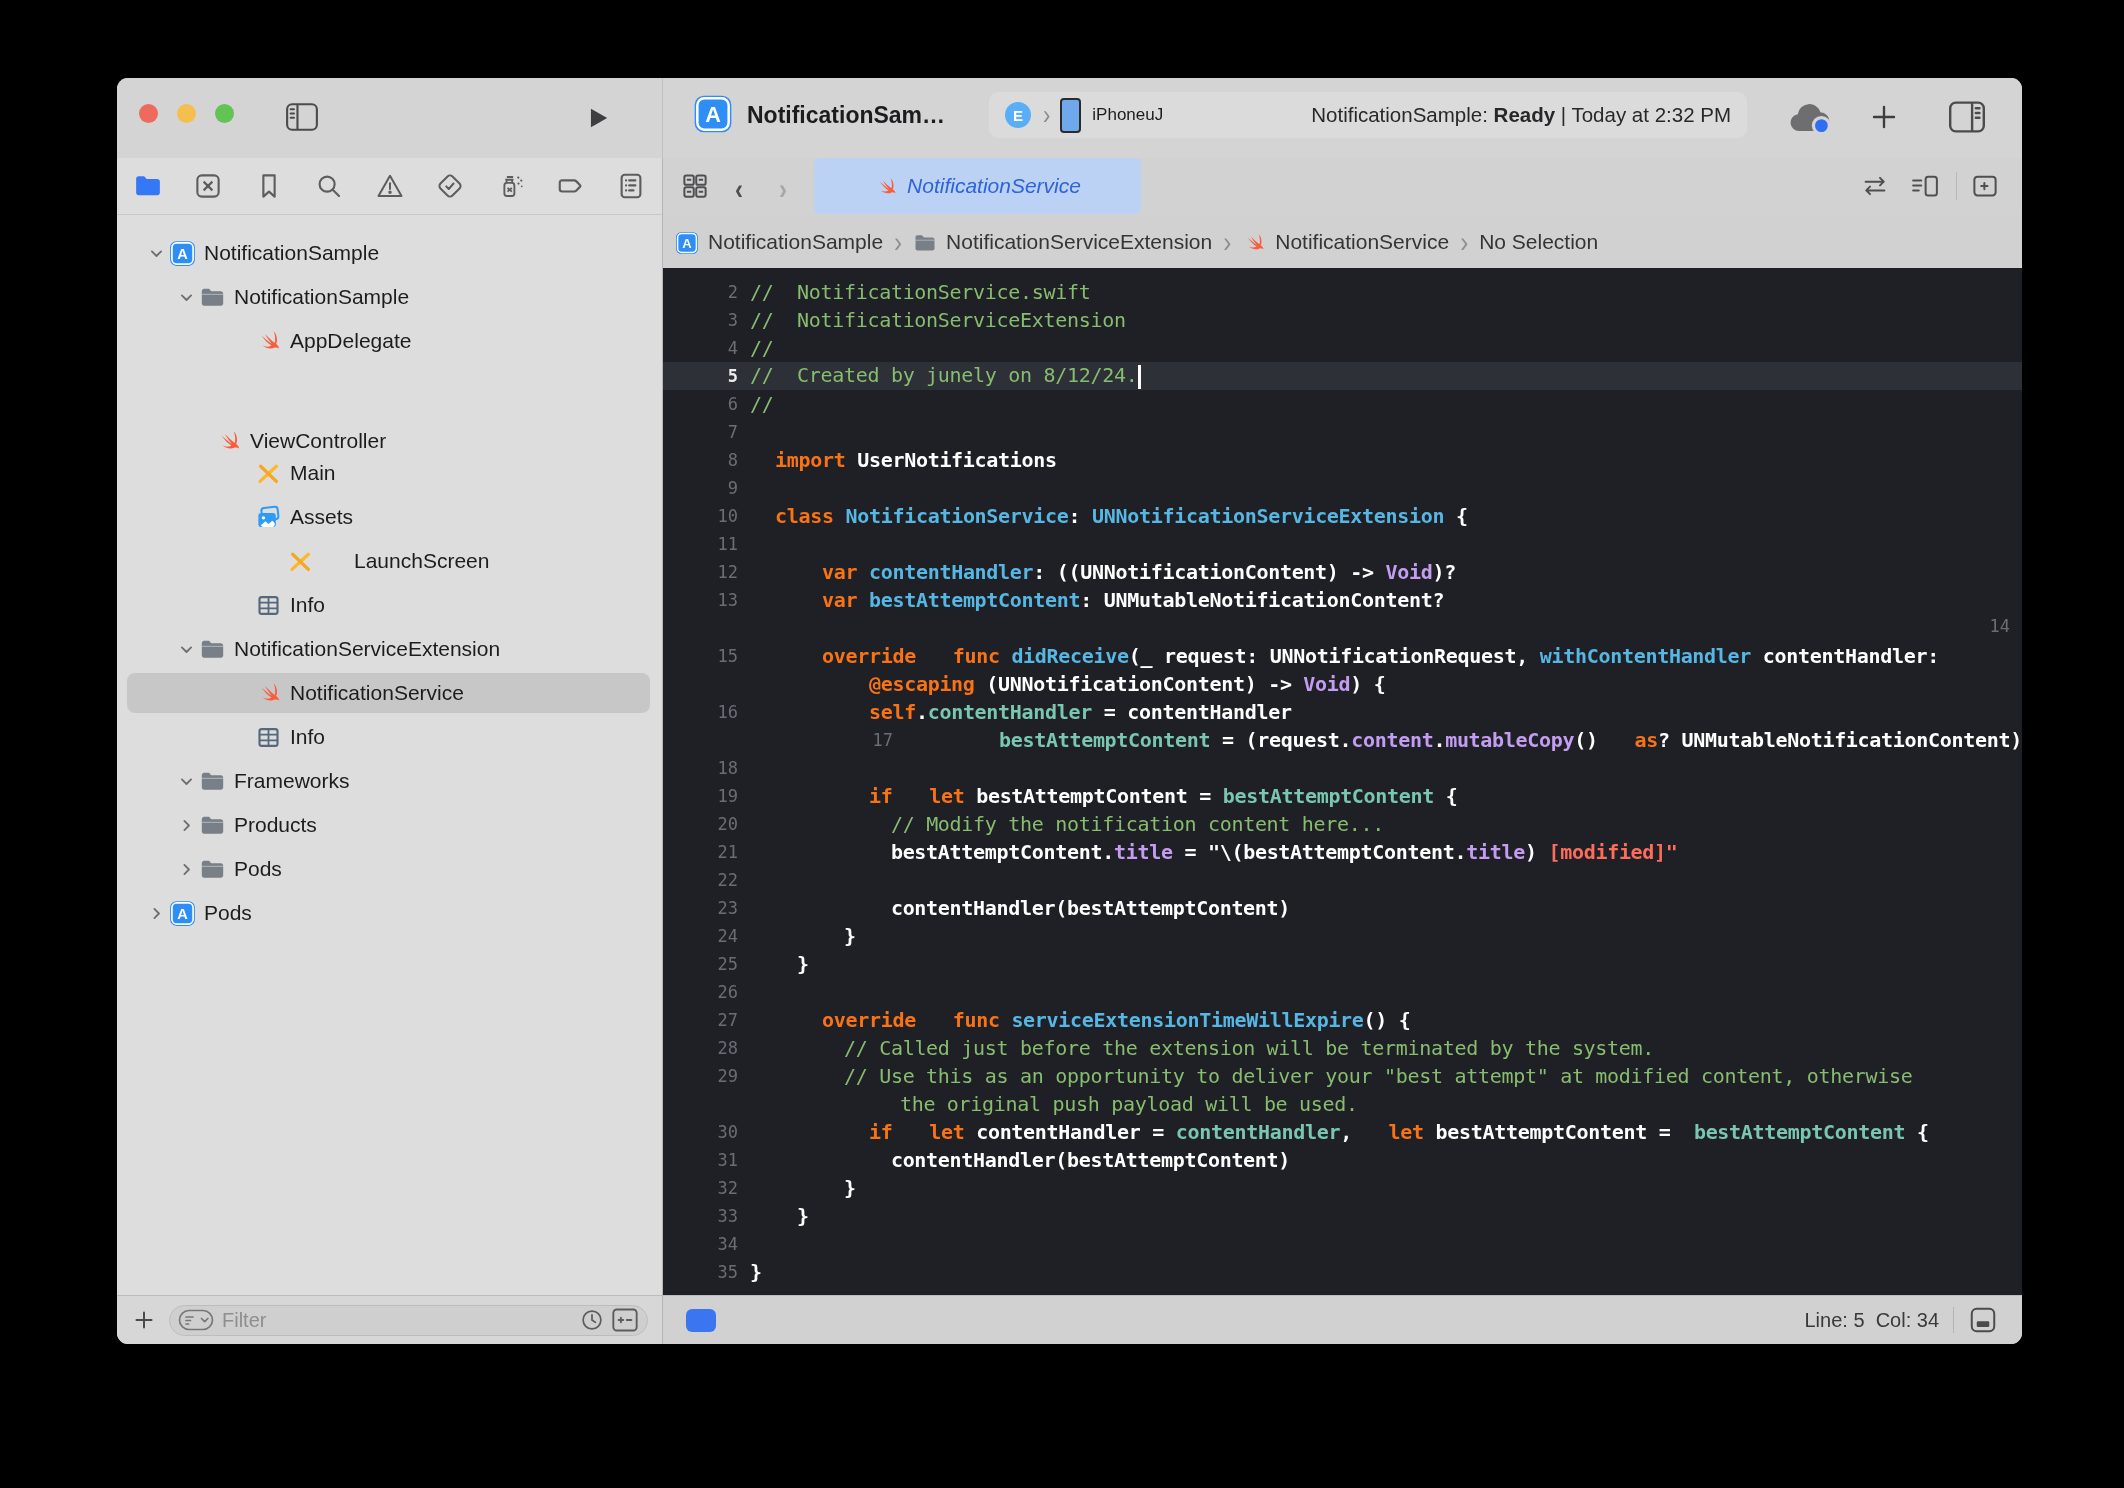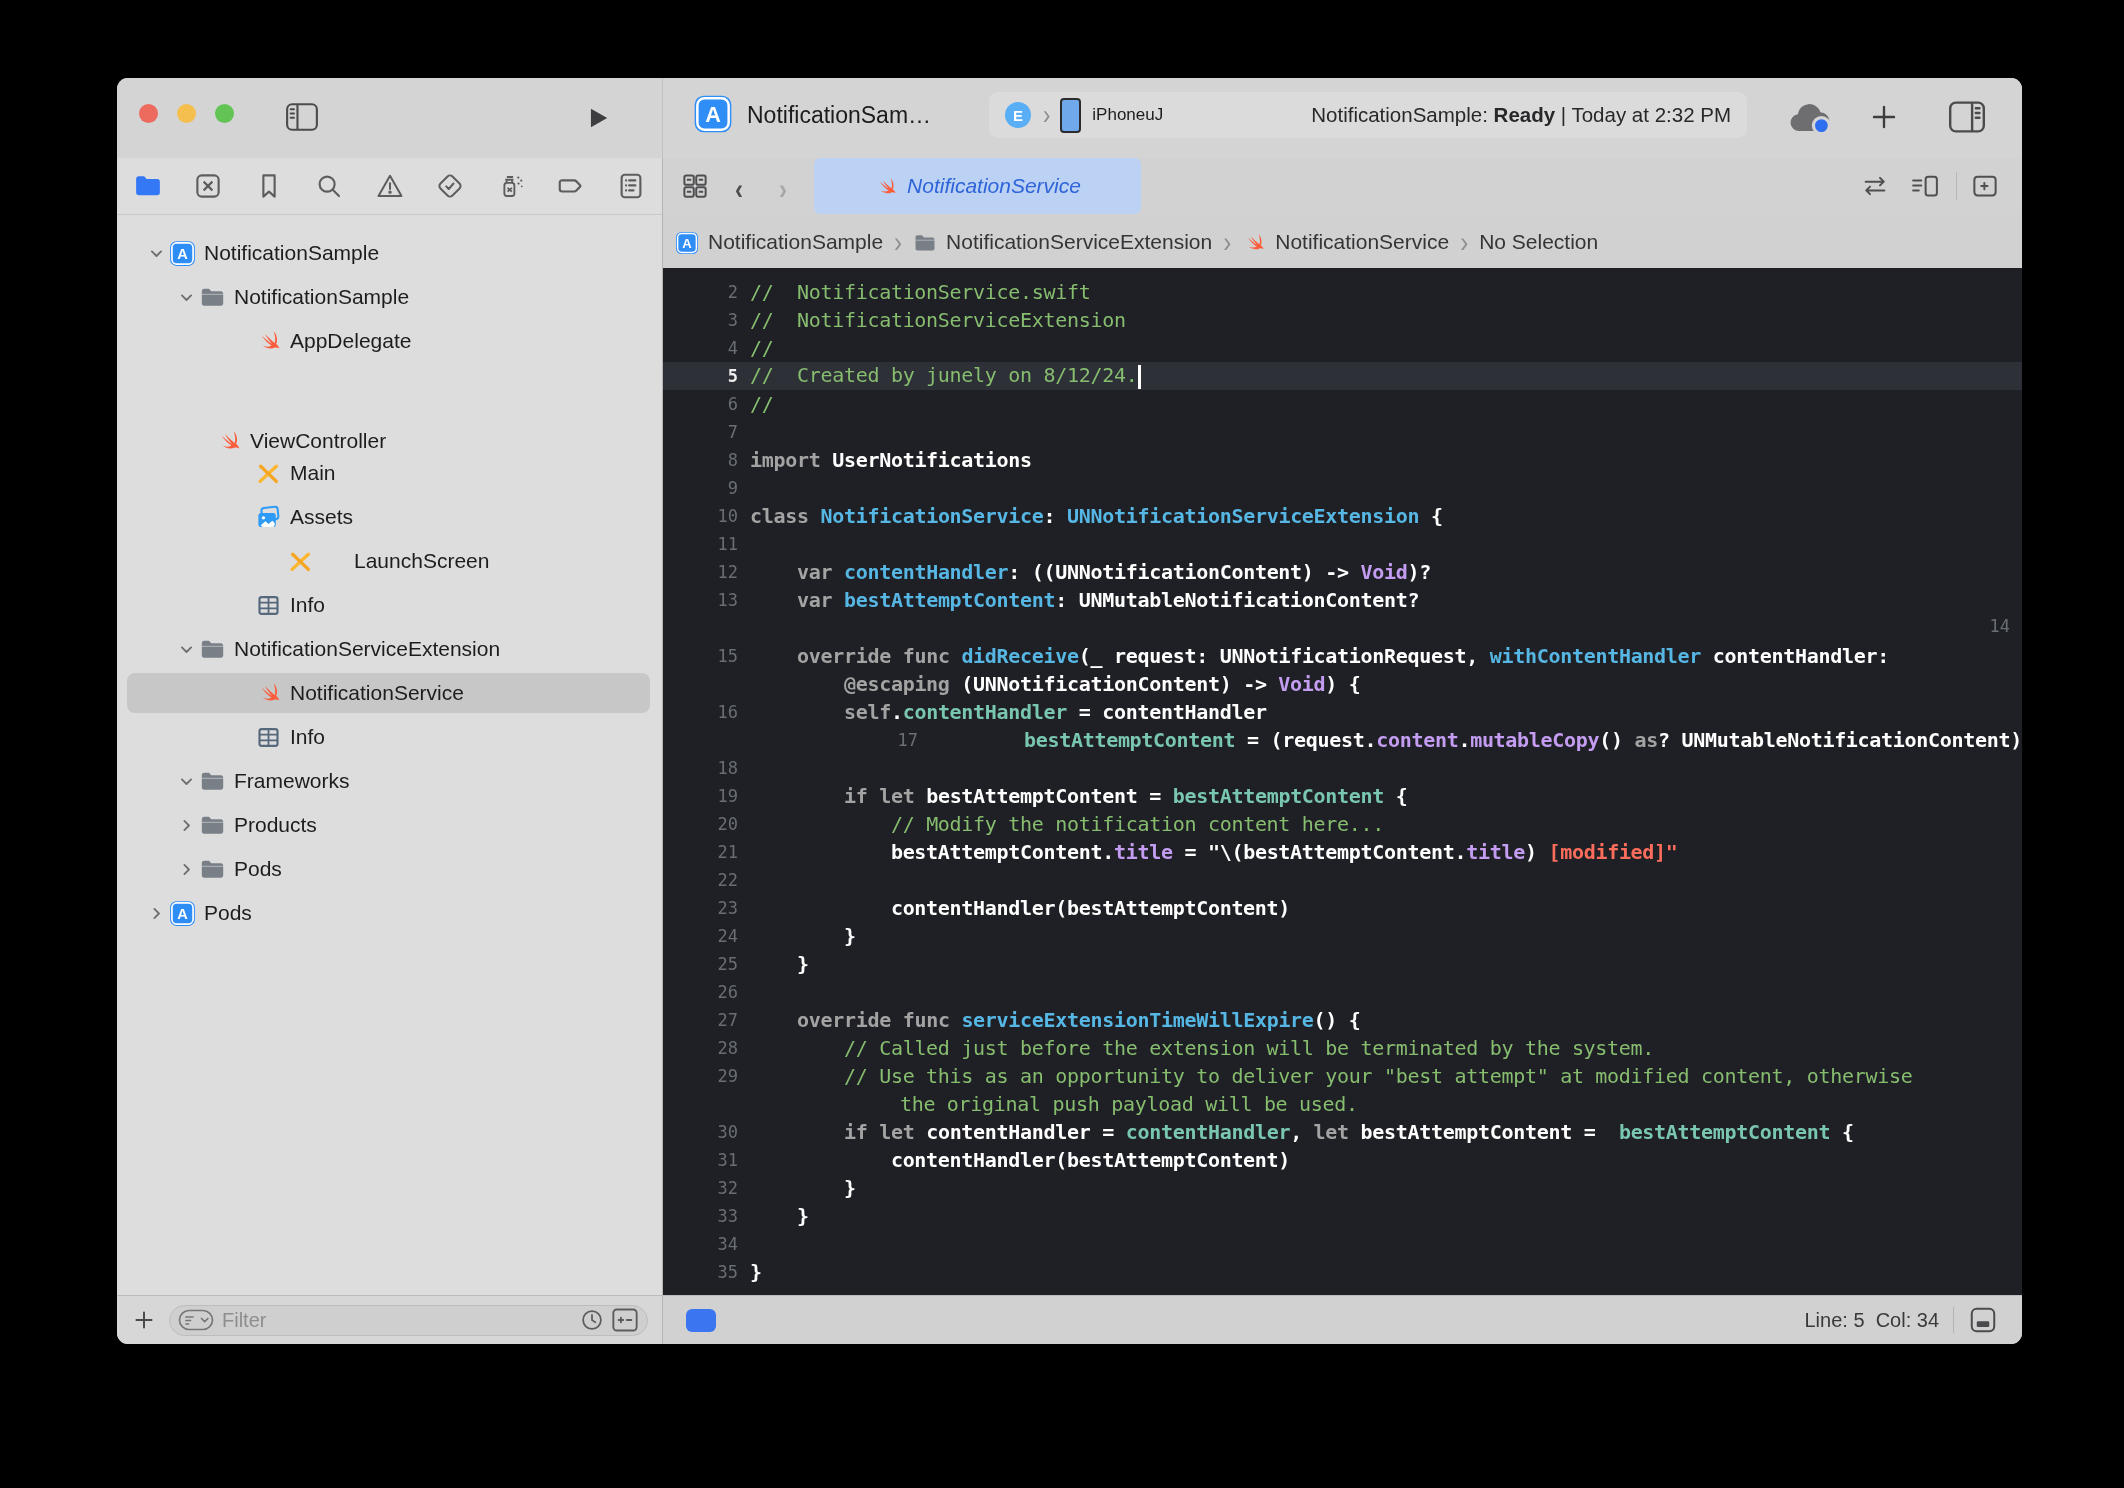--- a/index.html
+++ b/index.html
@@ -12,21 +12,21 @@
   #toolbar{left:0;top:0;width:1905px;height:80px;background:#d5d4d5;border-bottom:1px solid #bcbbbc;}
   .light{width:19px;height:19px;border-radius:50%;top:26px;}
   #light-close{left:22px;background:#ec6a5e;}
   #light-min{left:60px;background:#f4bf4f;}
   #light-zoom{left:98px;background:#61c454;}
   .toolbtn svg{display:block;}
   #sidebar-toggle{left:168px;top:24px;width:34px;height:30px;}
   #play-btn{left:468px;top:26px;width:26px;height:28px;}
   #toolbar-divider{left:545px;top:0;width:1px;height:80px;background:#c2c1c2;}
   #app-icon{left:576px;top:16px;width:40px;height:40px;}
-  #scheme-title{left:630px;top:24px;font-size:23px;font-weight:normal;color:#1c1c1e;}
+  #scheme-title{left:630px;top:24px;font-size:23px;font-weight:bold;color:#1c1c1e;}
   #status-pill{left:872px;top:14px;width:758px;height:46px;background:#dcdbdc;border-radius:9px;
                display:flex;align-items:center;padding:0 16px;box-sizing:border-box;}
   #run-badge{width:26px;height:26px;border-radius:50%;background:#5aaef5;color:#fff;font-size:15px;
              font-weight:bold;display:flex;align-items:center;justify-content:center;}
   .pill-chev{color:#8b8b8d;font-size:22px;margin:0 10px 0 12px;transform:scaleY(1.25);}
   #phone-icon{width:17px;height:31px;border:2px solid #2b2b2d;border-radius:4px;background:#6fa9ec;margin-right:11px;}
   #destination{font-size:17px;color:#1c1c1e;}
   #status-text{margin-left:auto;font-size:20.5px;color:#28282a;white-space:pre;}
   #status-text b{font-weight:bold;}
   #cloud-btn{left:1668px;top:20px;width:52px;height:40px;}
@@ -72,21 +72,21 @@
   .jb-ico{width:24px;height:24px;position:relative;top:1px;}
   
   #editor{left:545px;top:190px;width:1360px;height:1027px;background:#1f2025;overflow:hidden;}
   .code-row{position:absolute;left:0;width:1360px;height:28px;display:flex;align-items:center;}
   .code-row.cur{background:#2d3036;}
   .gut{width:76px;text-align:right;font-family:"DejaVu Sans Mono",monospace;font-size:17px;color:#696e75;flex:none;}
   .cur .gut{color:#eceded;font-weight:bold;}
   .src{margin-left:12px;font-family:"DejaVu Sans Mono",monospace;font-size:20px;white-space:pre;letter-spacing:-.3px;}
   .tk-w{color:#ffffff;font-weight:bold;}
   .tk-c{color:#87bd6f;}
-  .tk-k{color:#a3a3a3;font-weight:bold;}
+  .tk-k{color:#f97316;font-weight:bold;margin-left:25px;}
   .tk-d{color:#56b7e4;font-weight:bold;}
   .tk-m{color:#79c6b1;font-weight:bold;}
   .tk-l{color:#c49df3;font-weight:bold;}
   .tk-s{color:#fc6d5c;font-weight:bold;}
   #cursor{display:inline-block;width:3px;height:24px;background:#fff;vertical-align:middle;margin-left:1px;}
   
   #editor-bottom{left:545px;top:1217px;width:1360px;height:49px;background:#d2d1d2;border-top:1px solid #bdbcbd;
                  display:flex;align-items:center;padding:0 24px;box-sizing:border-box;}
   #mode-chip{width:30px;height:23px;border-radius:6px;background:#3b76f0;}
   #linecol{margin-left:auto;font-size:20px;color:#3a3a3c;white-space:pre;}

